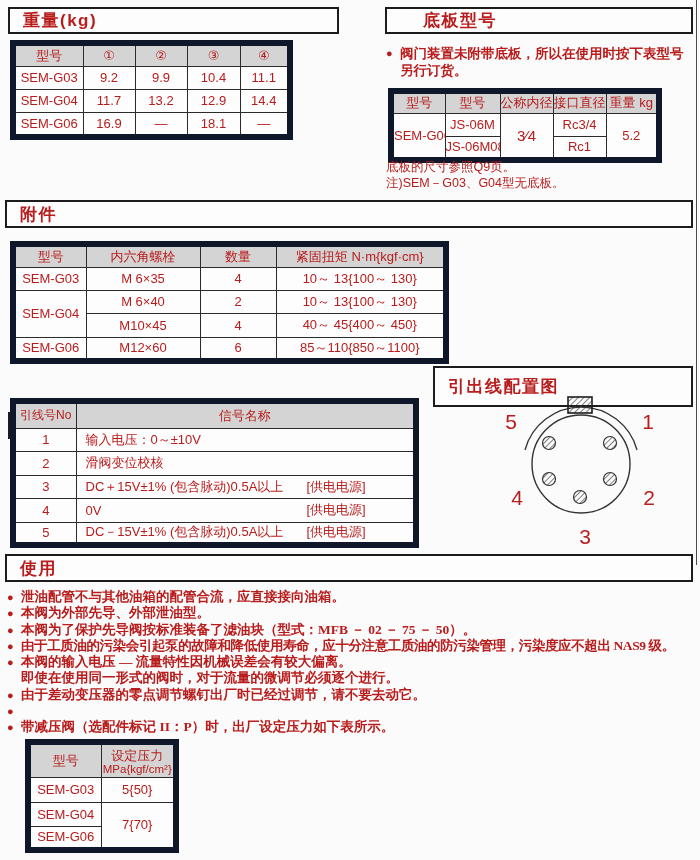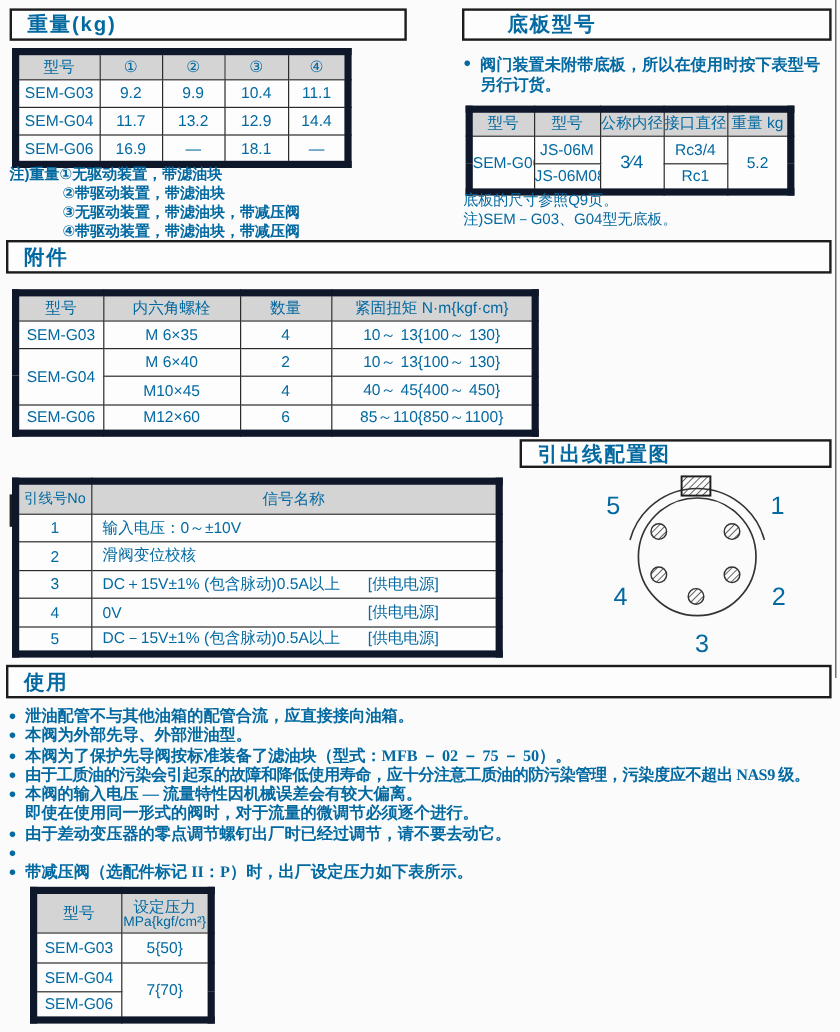--- a/index.html
+++ b/index.html
@@ -1,18 +1,18 @@
 <!DOCTYPE html>
 <html><head>
 <meta charset="utf-8">
 <style>
   html,body { margin:0; padding:0; background:#e8e8e8; }
   #page {
     position:relative; width:700px; height:860px; margin:0 auto;
-    background:#fbfbfb; color:#0369a1; overflow:hidden;
+    background:#fbfbfb; color:#b91c1c; overflow:hidden;
     font-family:"Liberation Sans","DejaVu Sans",sans-serif;
   }
   .abs { position:absolute; box-sizing:border-box; }
   
   .hbox {
     position:absolute; box-sizing:border-box;
     border:2px solid #1c1c1c; background:#fdfdfd;
     display:flex; align-items:center; padding-left:13px;
     font-weight:bold; font-size:17px; letter-spacing:1.5px;
   }
@@ -85,26 +85,20 @@
     <tr class="h25">
       <td>SEM-G06</td>
       <td>16.9</td>
       <td>—</td>
       <td>18.1</td>
       <td>—</td>
     </tr>
   </tbody>
     </table>
 
-  <div class="abs" style="left:8px; top:137px;">
-    <div class="noteline">注)重量①无驱动装置，带滤油块</div>
-    <div class="noteline" style="padding-left:44px;">②带驱动装置，带滤油块</div>
-    <div class="noteline" style="padding-left:44px;">③无驱动装置，带滤油块，带减压阀</div>
-    <div class="noteline" style="padding-left:44px;">④带驱动装置，带滤油块，带减压阀</div>
-  </div>
 
   <div class="hbox" style="left:385px; top:7px; width:308px; height:27px;padding-left:36px;">
     <span>底板型号</span>
   </div>
 
   <div class="abs bullet-row" style="left:386px; top:45px; width:306px; font-size:13.5px; line-height:17px; font-weight:600;">
     <span class="bmark">●</span>
     <span>阀门装置未附带底板，所以在使用时按下表型号另行订货。</span>
   </div>
 
@@ -232,21 +226,21 @@
     <tr class="h23">
       <td>5</td>
       <td class="wiring-sig">
         <span>DC－15V±1% (包含脉动)0.5A以上</span>
         <span class="wiring-tag">[供电电源]</span>
       </td>
     </tr>
   </tbody>
     </table>
 
-  <div class="hbox" style="left:433px; top:366px; width:260px; height:24px; border-width:2px;">
+  <div class="hbox" style="left:433px; top:366px; width:260px; height:41px; border-width:2px;">
     <span>引出线配置图</span>
   </div>
 
   <svg class="abs" style="left:440px; top:388px;" width="260" height="165">
     <defs>
       <pattern id="hatch" patternUnits="userSpaceOnUse" width="4" height="4" patternTransform="rotate(45)">
         <line x1="0" y1="0" x2="0" y2="4" stroke="#3a3a3a" stroke-width="1.3"></line>
       </pattern>
     </defs>
     <path d="M 85 62 A 58 58 0 0 1 197 62" fill="none" stroke="#333" stroke-width="1.3"></path>

